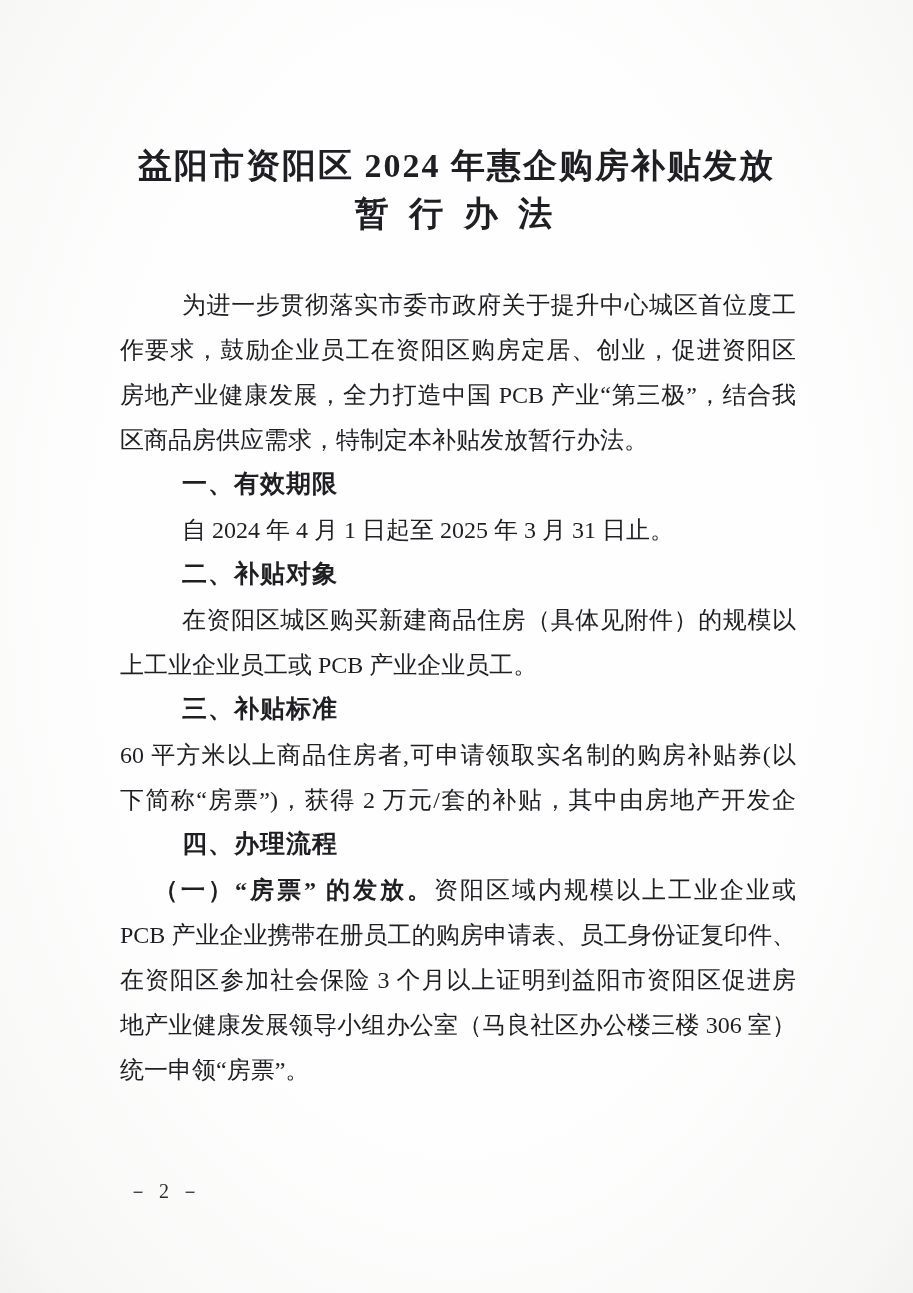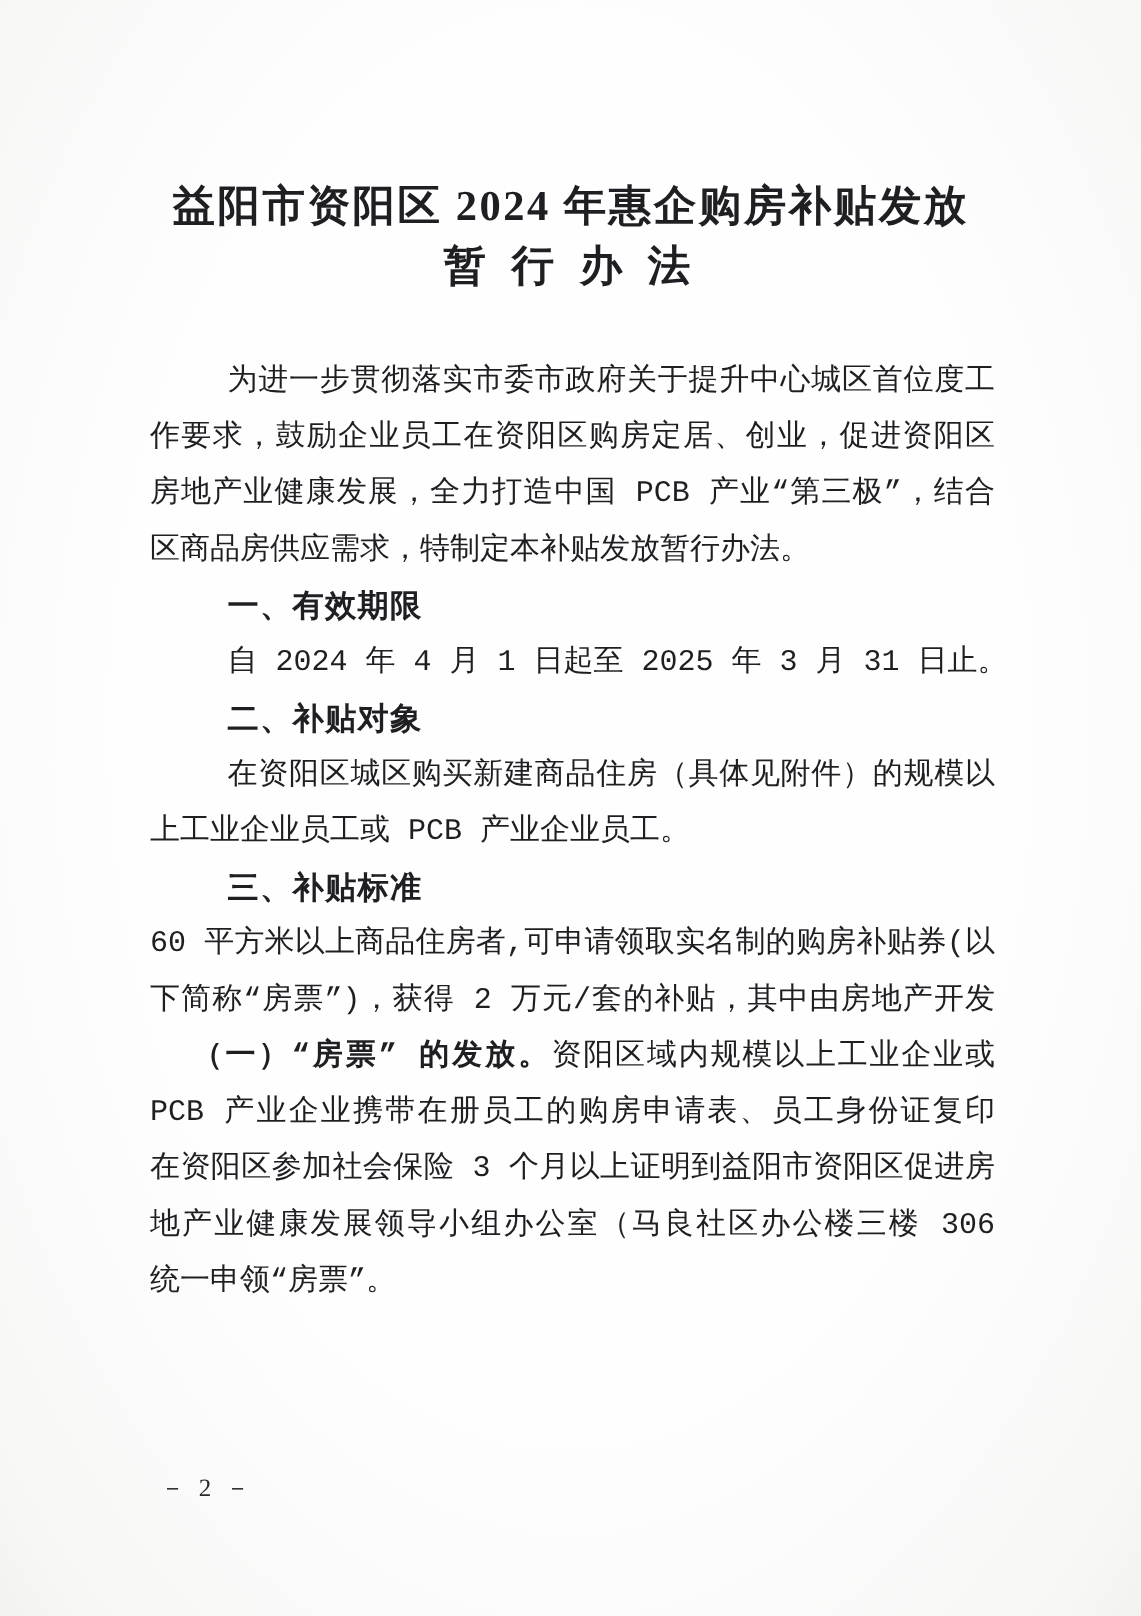--- a/index.html
+++ b/index.html
@@ -38,37 +38,36 @@
     position: absolute;
     top: 283px;
     left: 120px;
     width: 676px;
   }
   .line {
     height: 45px;
     line-height: 45px;
     font-size: 24px;
     white-space: nowrap;
-    font-family: Liberation Mono, monospace;
   }
   .just {
     white-space: normal;
     text-align: justify;
     text-align-last: justify;
     overflow: hidden;
     height: 45px;
   }
   .indent {
     padding-left: 62px;
   }
   .indent-paren {
     padding-left: 34px;
   }
   .heading {
-    font-family: Liberation Sans, sans-serif;
+    font-family: Liberation Mono, monospace;
     font-weight: 700;
     font-size: 25px;
     letter-spacing: 1px;
   }
   .subhead {
     font-weight: 700;
     letter-spacing: 1px;
     margin-top: 38px;
   }
   .footer {
@@ -102,20 +101,21 @@
     <div class="line indent">自 2024 年 4 月 1 日起至 2025 年 3 月 31 日止。</div>
 
     <div class="line heading indent">二、补贴对象</div>
     <div class="line just indent">在资阳区城区购买新建商品住房（具体见附件）的规模以</div>
     <div class="line">上工业企业员工或 PCB 产业企业员工。</div>
 
     <div class="line heading indent">三、补贴标准</div>
     <div class="line just">60 平方米以上商品住房者,可申请领取实名制的购房补贴券(以</div>
     <div class="line just">下简称“房票”)，获得 2 万元/套的补贴，其中由房地产开发企</div>
 
+    <div class="line heading indent">四、办理流程</div>
     <div class="line just indent-paren">
       <span class="subhead">（一）“房票” 的发放。</span><span>资阳区域内规模以上工业企业或</span>
     </div>
     <div class="line just">PCB 产业企业携带在册员工的购房申请表、员工身份证复印件、</div>
     <div class="line just">在资阳区参加社会保险 3 个月以上证明到益阳市资阳区促进房</div>
     <div class="line just">地产业健康发展领导小组办公室（马良社区办公楼三楼 306 室）</div>
     <div class="line">统一申领“房票”。</div>
 
   </div>
 

